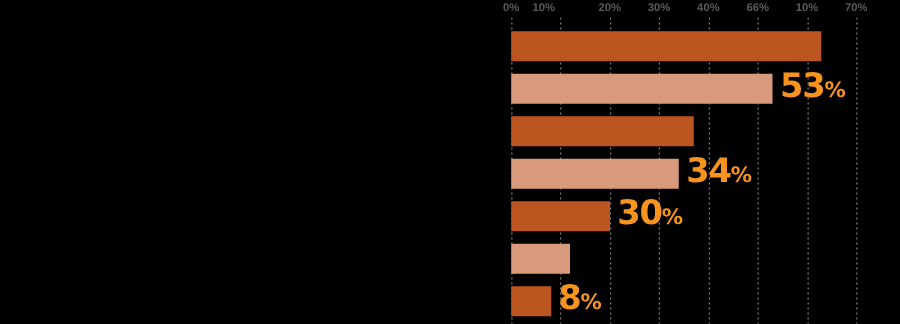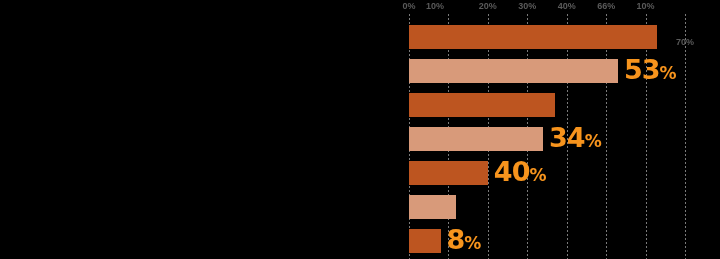--- a/index.html
+++ b/index.html
@@ -109,40 +109,40 @@
         <div class="gridline" style="left: 276px;"></div>
       </div>
     <div id="tick-labels">
         <div class="tick-label" style="left: 0px;">0%</div>
         <div class="tick-label" style="left: 26px; text-align: center;">10%</div>
         <div class="tick-label" style="left: 78.8571px;">20%</div>
         <div class="tick-label" style="left: 118.286px;">30%</div>
         <div class="tick-label" style="left: 157.714px; text-align: center;">40%</div>
         <div class="tick-label" style="left: 197.143px;">66%</div>
         <div class="tick-label" style="left: 236.571px;">10%</div>
-        <div class="tick-label" style="left: 276px; margin-top: 36px;">70%</div>
+        <div class="tick-label" style="left: 276px;">70%</div>
       </div>
     <div id="bars">
         <div class="bar-row" style="top: 25px; width: 276px;">
           <div class="bar dark" style="width: 248.4px; background: rgb(189, 85, 32);"></div>
         </div>
         <div class="bar-row" style="top: 59px; width: 276px; text-align: right;">
           <div class="bar light" style="width: 208.971px; background: rgb(216, 154, 122);"></div>
           <div class="bar-value" style="left: 214.971px;"><span class="num">53</span><span class="pct">%</span></div>
         </div>
         <div class="bar-row" style="top: 93px; width: 276px;">
           <div class="bar dark" style="width: 145.886px; background: rgb(189, 85, 32);"></div>
         </div>
         <div class="bar-row" style="top: 127px; width: 276px;">
           <div class="bar light" style="width: 134.057px; background: rgb(216, 154, 122);"></div>
           <div class="bar-value" style="left: 140.057px;"><span class="num">34</span><span class="pct">%</span></div>
         </div>
         <div class="bar-row" style="top: 161px; width: 276px;">
           <div class="bar dark" style="width: 78.8571px; background: rgb(189, 85, 32);"></div>
-          <div class="bar-value" style="left: 84.8571px;"><span class="num">40</span><span class="pct">%</span></div>
+          <div class="bar-value" style="left: 84.8571px;"><span class="num">30</span><span class="pct">%</span></div>
         </div>
         <div class="bar-row" style="top: 195px; width: 276px;">
           <div class="bar light" style="width: 47.3143px; background: rgb(216, 154, 122);"></div>
         </div>
         <div class="bar-row" style="top: 229px; width: 276px;">
           <div class="bar dark" style="width: 31.5429px; background: rgb(189, 85, 32);"></div>
           <div class="bar-value" style="left: 37.5429px;"><span class="num">8</span><span class="pct">%</span></div>
         </div>
       </div>
   </div>

